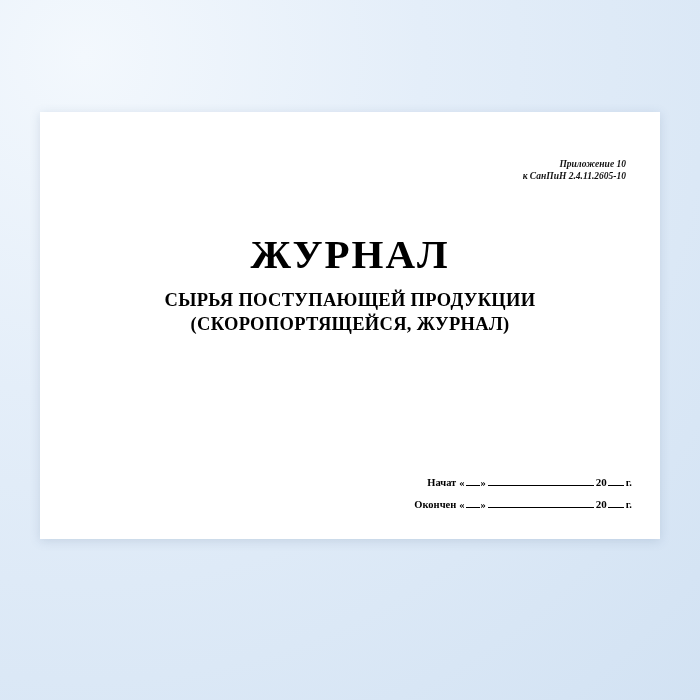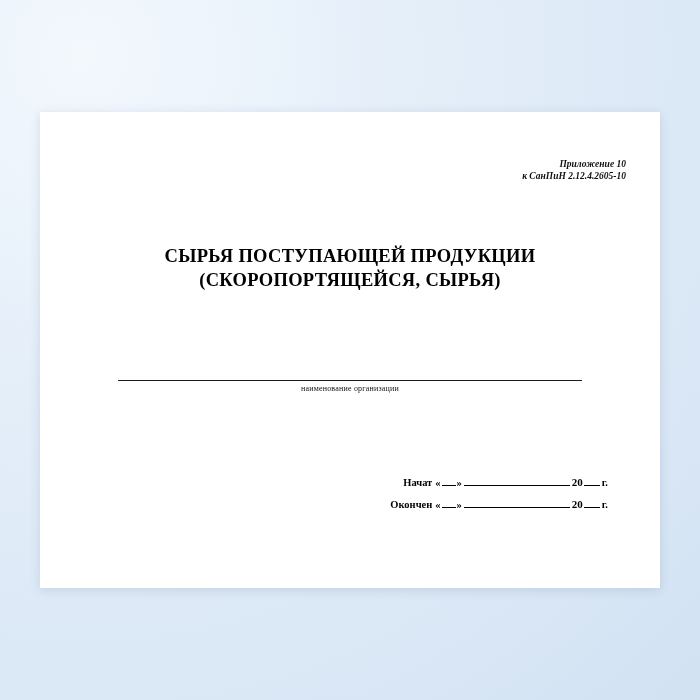--- a/index.html
+++ b/index.html
@@ -18,21 +18,21 @@
     position: absolute;
     inset: 0;
     background:
       radial-gradient(circle at 12% 8%, #f3f8fd 0%, #e4eef9 38%, #dbe8f6 70%, #d2e2f3 100%);
   }
   .page {
     position: absolute;
     left: 40px;
     top: 112px;
     width: 620px;
-    height: 476px;
+    height: 427px;
     background: #ffffff;
     box-shadow: 0 2px 10px rgba(70, 100, 140, 0.18);
   }
   .inner {
     position: relative;
     width: 100%;
     height: 100%;
   }
   .appendix {
     position: absolute;
@@ -85,21 +85,21 @@
     width: 100%;
   }
   .org-caption {
     margin-top: 3px;
     font-size: 8px;
     color: #111;
     letter-spacing: 0.2px;
   }
   .dates {
     position: absolute;
-    right: 52px;
+    right: 28px;
     top: 364px;
     font-size: 10px;
     color: #000;
   }
   .date-row {
     display: flex;
     align-items: flex-end;
     justify-content: flex-end;
     margin-bottom: 10px;
     white-space: nowrap;
@@ -144,32 +144,29 @@
 </head>
 <body>
 
 <div class="backdrop"></div>
 
 <div class="page">
   <div class="inner">
 
     <div class="appendix">
       <div>Приложение 10</div>
-      <div>к СанПиН 2.12.4.2605-10</div>
+      <div>к СанПиН 2.4.11.2605-10</div>
     </div>
 
     <div class="title-block">
+      <div class="title-main">ЖУРНАЛ</div>
       <div class="title-sub1">СЫРЬЯ ПОСТУПАЮЩЕЙ ПРОДУКЦИИ</div>
-      <div class="title-sub2">(СКОРОПОРТЯЩЕЙСЯ, СЫРЬЯ)</div>
+      <div class="title-sub2">(СКОРОПОРТЯЩЕЙСЯ, ЖУРНАЛ)</div>
     </div>
 
-    <div class="org-block">
-      <div class="org-rule"></div>
-      <div class="org-caption">наименование организации</div>
-    </div>
 
     <div class="dates">
 
       <div class="date-row">
         <span class="date-label">Начат</span>
         <span class="date-quote">«</span>
         <span class="blank-short"></span>
         <span class="date-quote">»</span>
         <span class="blank-long"></span>
         <span class="year">20</span>

